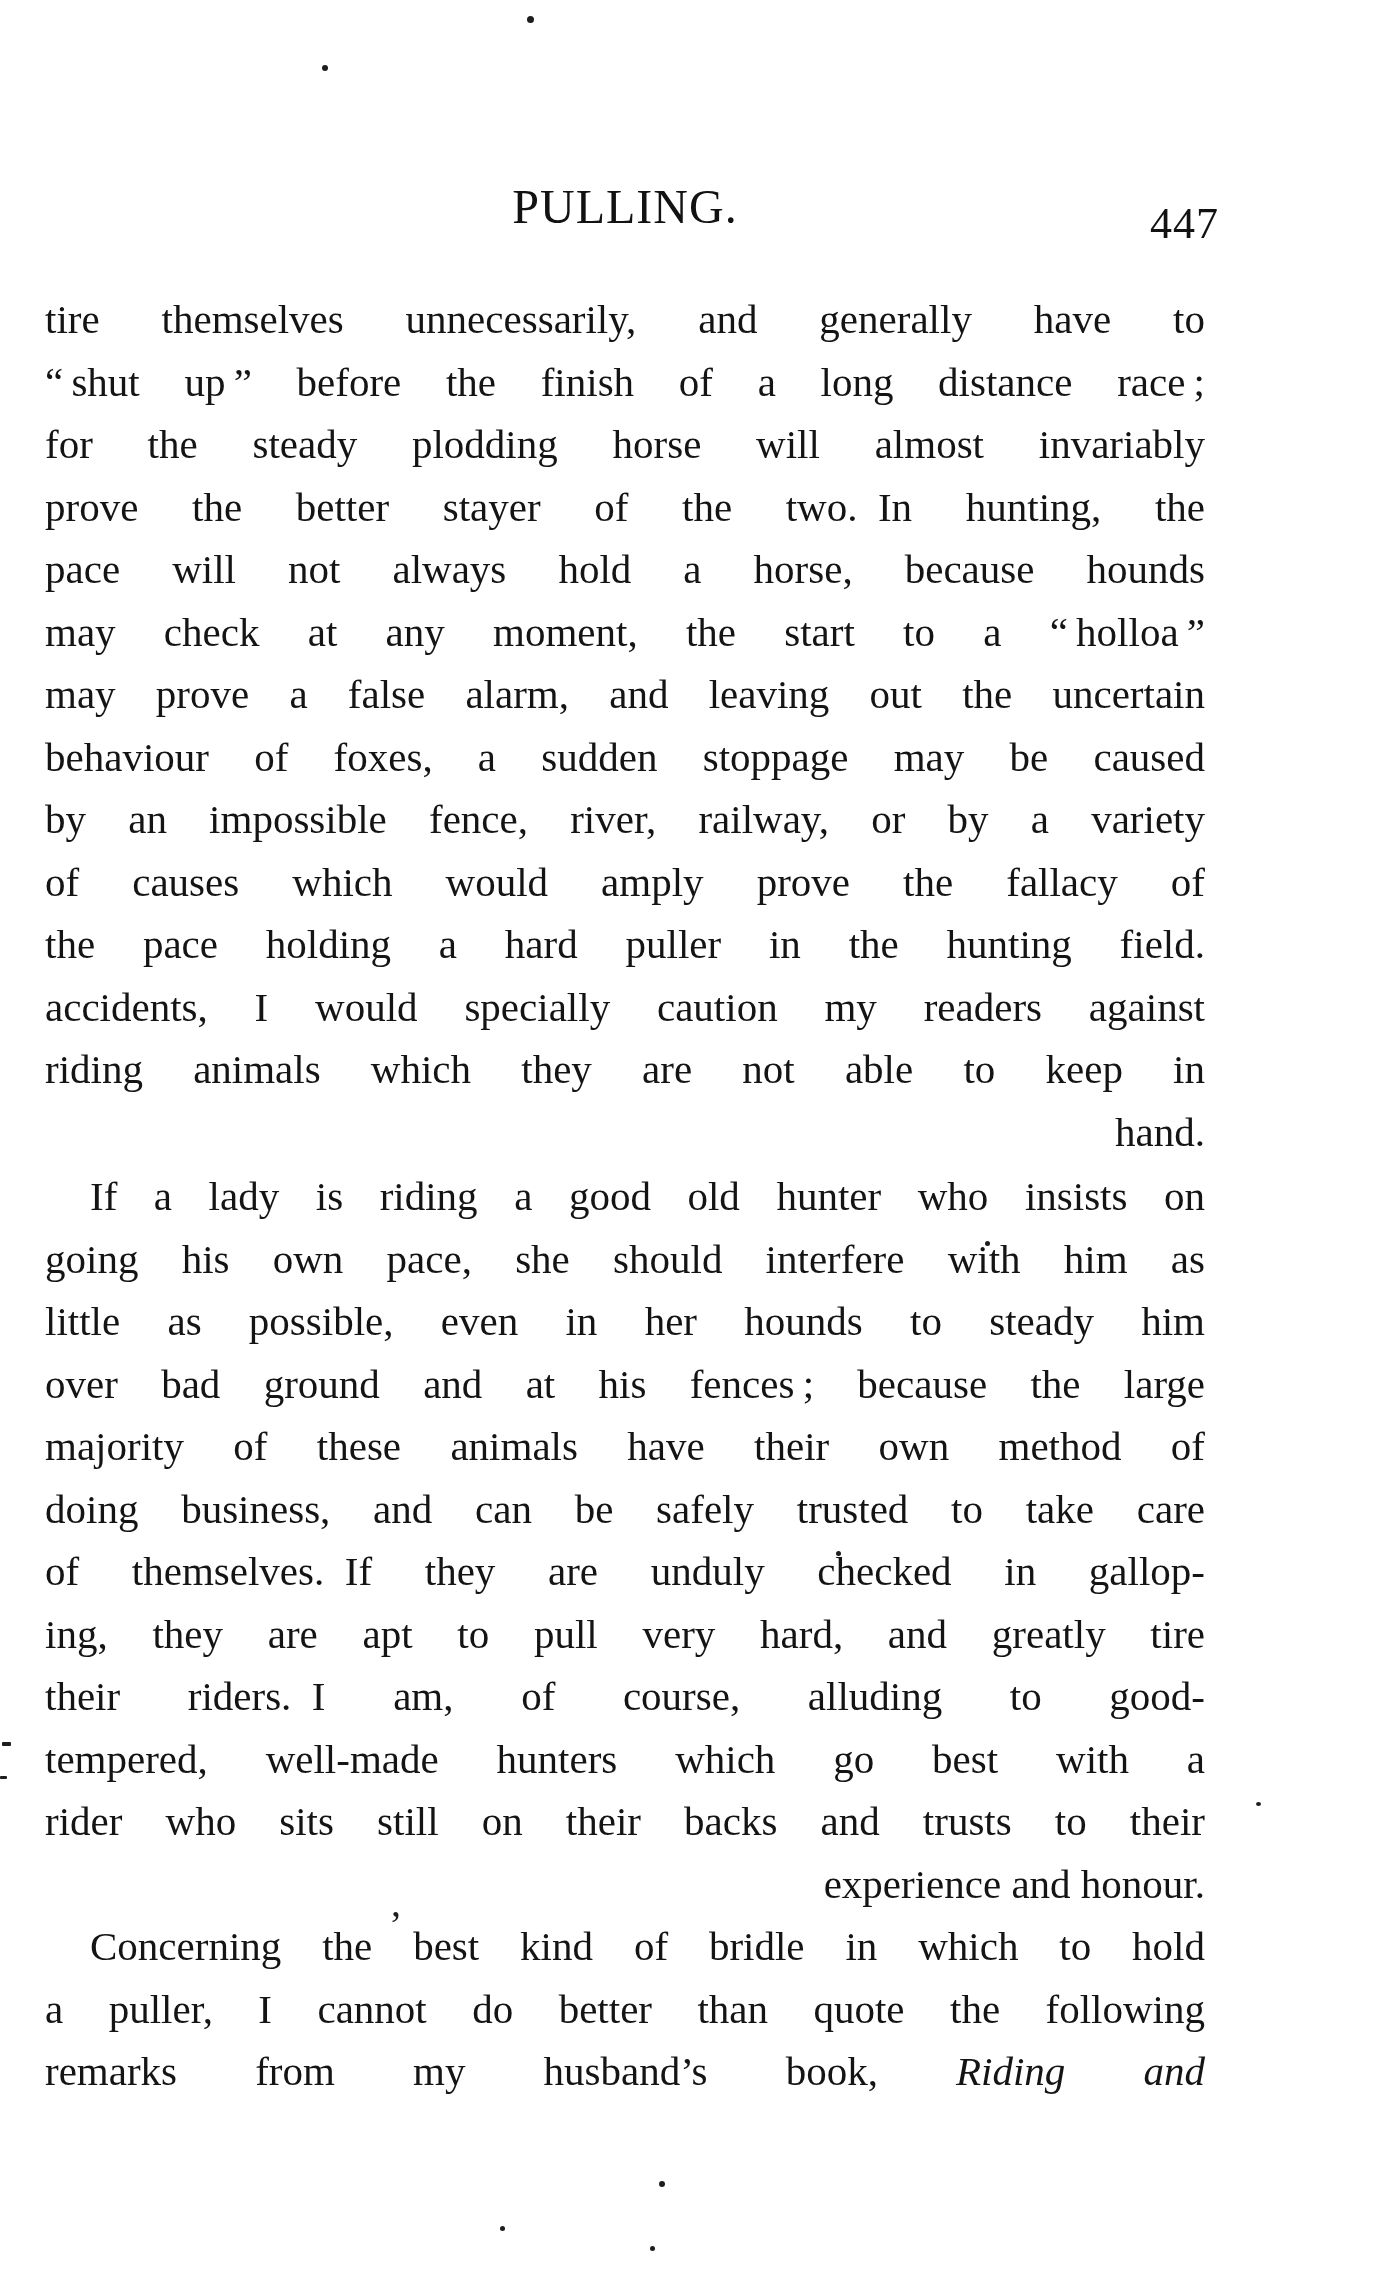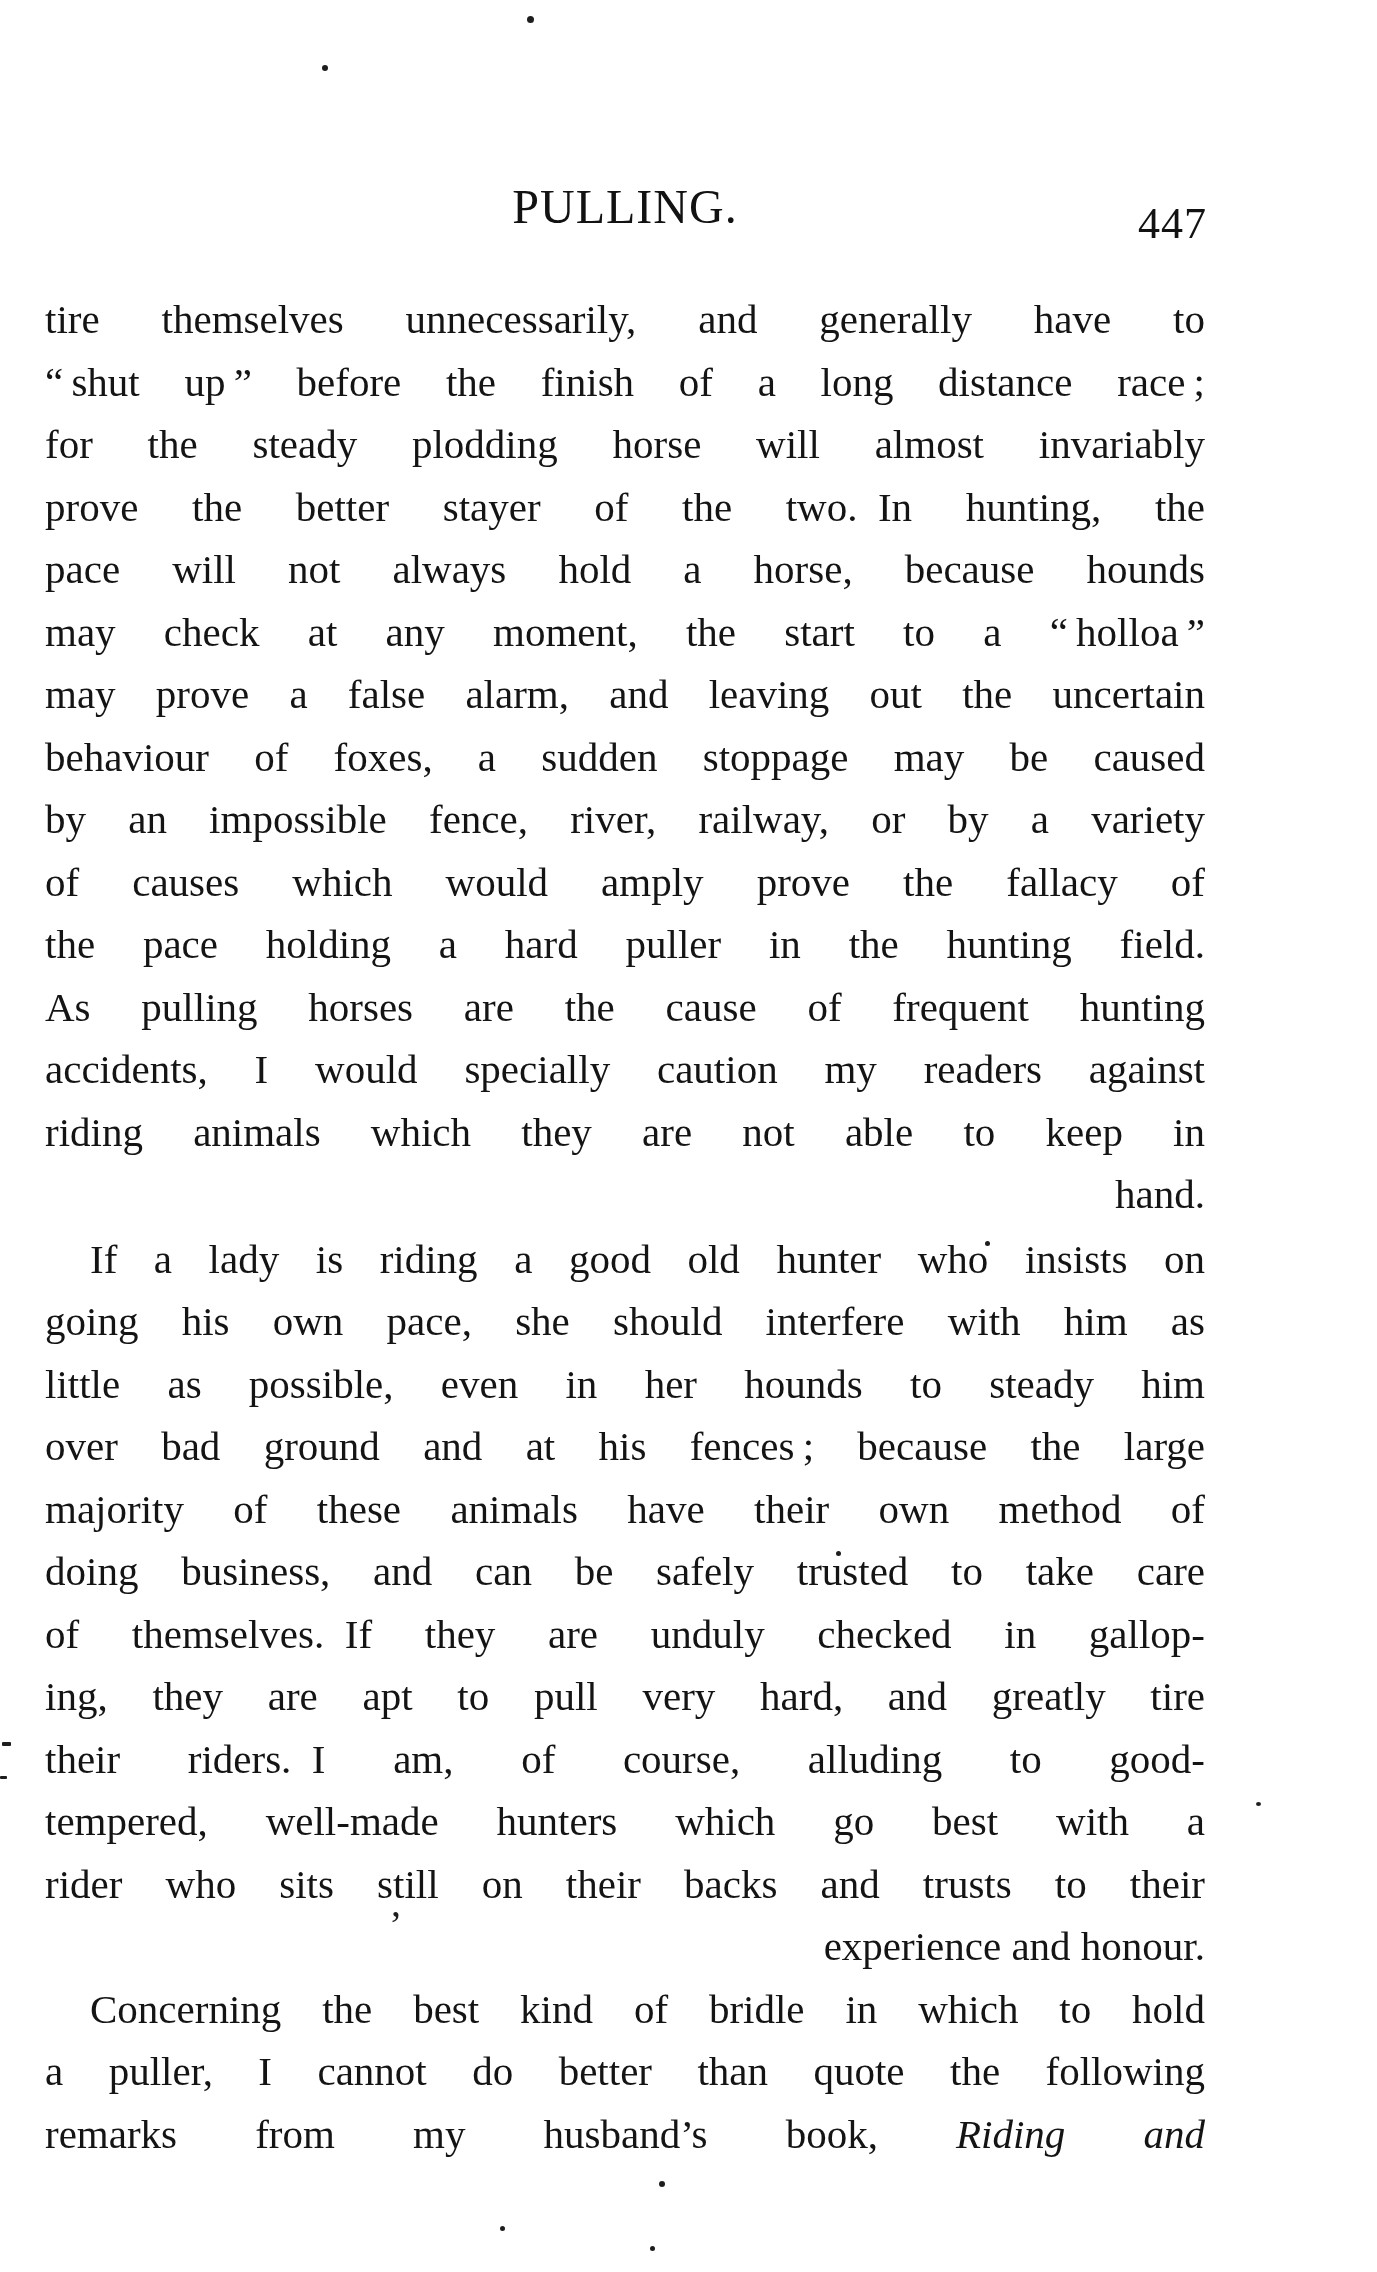--- a/index.html
+++ b/index.html
@@ -11,21 +11,21 @@
     color:#141414;
     overflow:hidden;
   }
   .page { position:absolute; inset:0; background:#ffffff; }
   .running-head {
     position:absolute; left:45px; top:179px; width:1160px;
     text-align:center; font-size:48px; letter-spacing:1px;
     color:#121212; white-space:nowrap;
   }
   .folio {
-    position:absolute; top:198px; right:170px;
+    position:absolute; top:198px; right:158px;
     font-size:44px; letter-spacing:1px; color:#121212;
   }
   .body-text {
     position:absolute; left:45px; top:288px; width:1160px;
     font-size:41px; line-height:62.5px; color:#141414;
   }
   .paragraph { }
   .line { text-align:right; white-space:normal; }
   .line.just { text-align:justify; text-align-last:justify; }
   .line.indent { text-indent:45px; }
@@ -50,21 +50,20 @@
         <div class="line just"><span>“ shut up ” before the finish of a long distance race ;</span></div>
         <div class="line just"><span>for the steady plodding horse will almost invariably</span></div>
         <div class="line just"><span>prove the better stayer of the two. In hunting, the</span></div>
         <div class="line just"><span>pace will not always hold a horse, because hounds</span></div>
         <div class="line just"><span>may check at any moment, the start to a “ holloa ”</span></div>
         <div class="line just"><span>may prove a false alarm, and leaving out the uncertain</span></div>
         <div class="line just"><span>behaviour of foxes, a sudden stoppage may be caused</span></div>
         <div class="line just"><span>by an impossible fence, river, railway, or by a variety</span></div>
         <div class="line just"><span>of causes which would amply prove the fallacy of</span></div>
         <div class="line just"><span>the pace holding a hard puller in the hunting field.</span></div>
-        <div class="line just"><span>As pulling horses are the cause of frequent hunting</span></div>
         <div class="line just"><span>accidents, I would specially caution my readers against</span></div>
         <div class="line just"><span>riding animals which they are not able to keep in</span></div>
         <div class="line"><span>hand.</span></div>
       </div>
       <div class="paragraph" style="margin-top: 2px;">
         <div class="line just indent"><span>If a lady is riding a good old hunter who insists on</span></div>
         <div class="line just"><span>going his own pace, she should interfere with him as</span></div>
         <div class="line just"><span>little as possible, even in her hounds to steady him</span></div>
         <div class="line just"><span>over bad ground and at his fences ; because the large</span></div>
         <div class="line just"><span>majority of these animals have their own method of</span></div>

